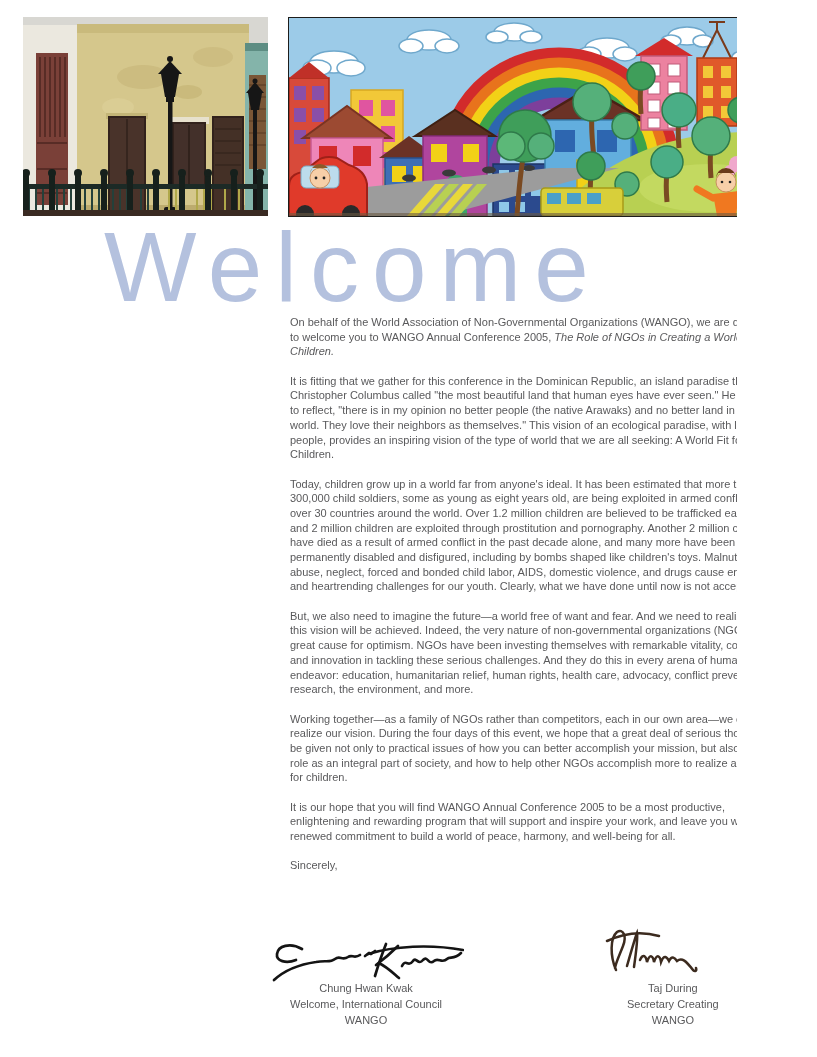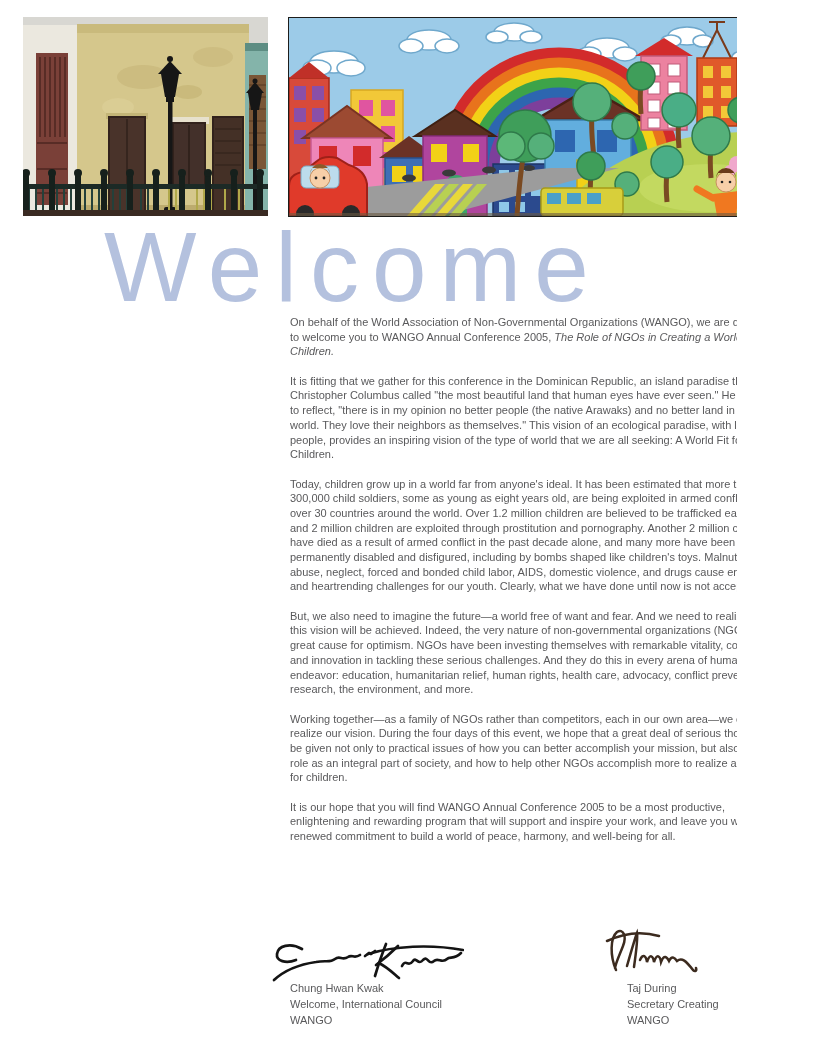--- a/index.html
+++ b/index.html
@@ -16,21 +16,21 @@
   .letter{position:absolute;left:290px;top:315px;width:497px;color:#59595b;}
   .letter p{margin:0 0 14.6px 0;font-size:11px;line-height:14.7px;}
   .letter .em{font-style:italic;}
   .closing{margin-bottom:6px !important;}
 
   .sig{position:absolute;}
   .sig svg{display:block;}
   .sig-left{left:272px;top:940px;}
   .sig-right{left:604px;top:928px;}
 
-  .sig-block{position:absolute;top:981px;font-size:11px;line-height:15.8px;color:#59595b;}
+  .sig-block{position:absolute;top:981px;font-size:11px;line-height:15.8px;color:#59595b;text-align:center;}
   .sig-block-left{left:290px;}
   .sig-block-right{left:627px;}
   .sig-block div{white-space:nowrap;}
 </style>
 </head>
 <body>
 
 <div class="page">
 
   <div class="photo-left">
@@ -393,20 +393,21 @@
 
   <div class="welcome">Welcome</div>
 
   <div class="letter">
     <p><span>On behalf of the World Association of Non-Governmental Organizations (WANGO), we are delighted to welcome you to WANGO Annual Conference 2005, </span><span class="em">The Role of NGOs in Creating a World Fit for Children</span><span class="em">.</span></p>
     <p>It is fitting that we gather for this conference in the Dominican Republic, an island paradise that Christopher Columbus called "the most beautiful land that human eyes have ever seen." He went on to reflect, "there is in my opinion no better people (the native Arawaks) and no better land in all the world. They love their neighbors as themselves." This vision of an ecological paradise, with loving people, provides an inspiring vision of the type of world that we are all seeking: A World Fit for Children.</p>
     <p>Today, children grow up in a world far from anyone's ideal. It has been estimated that more than 300,000 child soldiers, some as young as eight years old, are being exploited in armed conflicts in over 30 countries around the world. Over 1.2 million children are believed to be trafficked each year, and 2 million children are exploited through prostitution and pornography. Another 2 million children have died as a result of armed conflict in the past decade alone, and many more have been permanently disabled and disfigured, including by bombs shaped like children's toys. Malnutrition, abuse, neglect, forced and bonded child labor, AIDS, domestic violence, and drugs cause enormous and heartrending challenges for our youth. Clearly, what we have done until now is not acceptable.</p>
     <p>But, we also need to imagine the future—a world free of want and fear. And we need to realize that this vision will be achieved. Indeed, the very nature of non-governmental organizations (NGOs) offers great cause for optimism. NGOs have been investing themselves with remarkable vitality, commitment and innovation in tackling these serious challenges. And they do this in every arena of human endeavor: education, humanitarian relief, human rights, health care, advocacy, conflict prevention, research, the environment, and more.</p>
     <p>Working together—as a family of NGOs rather than competitors, each in our own area—we can realize our vision. During the four days of this event, we hope that a great deal of serious thought will be given not only to practical issues of how you can better accomplish your mission, but also to your role as an integral part of society, and how to help other NGOs accomplish more to realize a world fit for children.</p>
     <p>It is our hope that you will find WANGO Annual Conference 2005 to be a most productive, enlightening and rewarding program that will support and inspire your work, and leave you with a renewed commitment to build a world of peace, harmony, and well-being for all.</p>
+    <p class="closing">Sincerely,</p>
   </div>
 
   <div class="sig sig-left">
     <svg width="192" height="42" viewBox="0 0 192 42">
       <g fill="none" stroke="#141414" stroke-width="2.7" stroke-linecap="round">
         <path d="M30,9 C18,2 6,6 5,14 C4,21 14,24 24,20"></path>
         <path d="M2,40 C14,29 30,24 44,22 C54,20 58,23 63,19 C68,15 70,21 76,17 C80,14 82,19 88,15"></path>
         <path d="M93,16 l4,-3"></path>
           <path d="M99,14 l4,-3"></path>
         <path d="M114,4 C110,14 106,26 103,36"></path>

